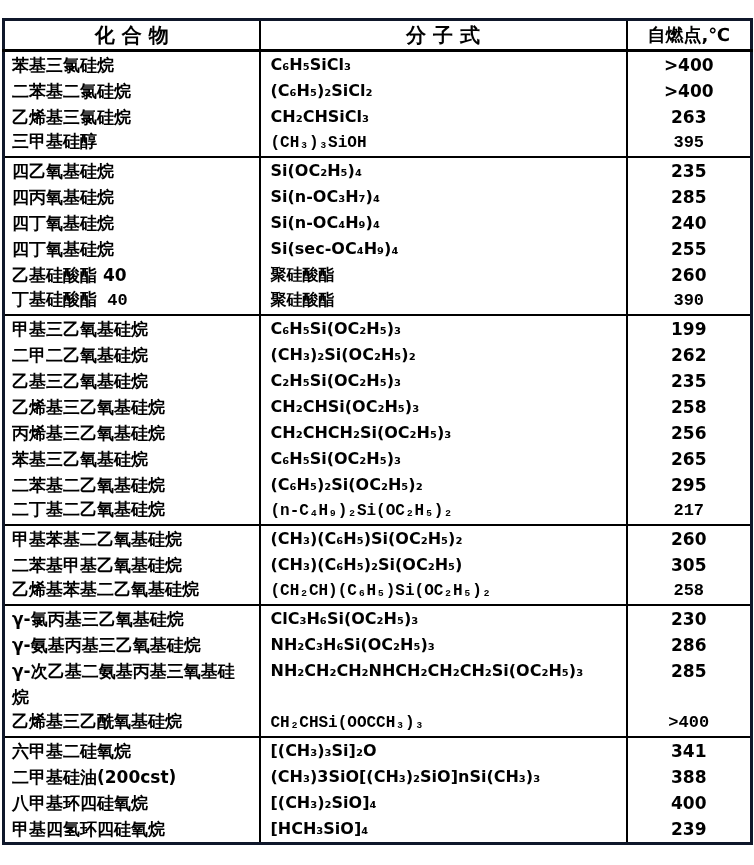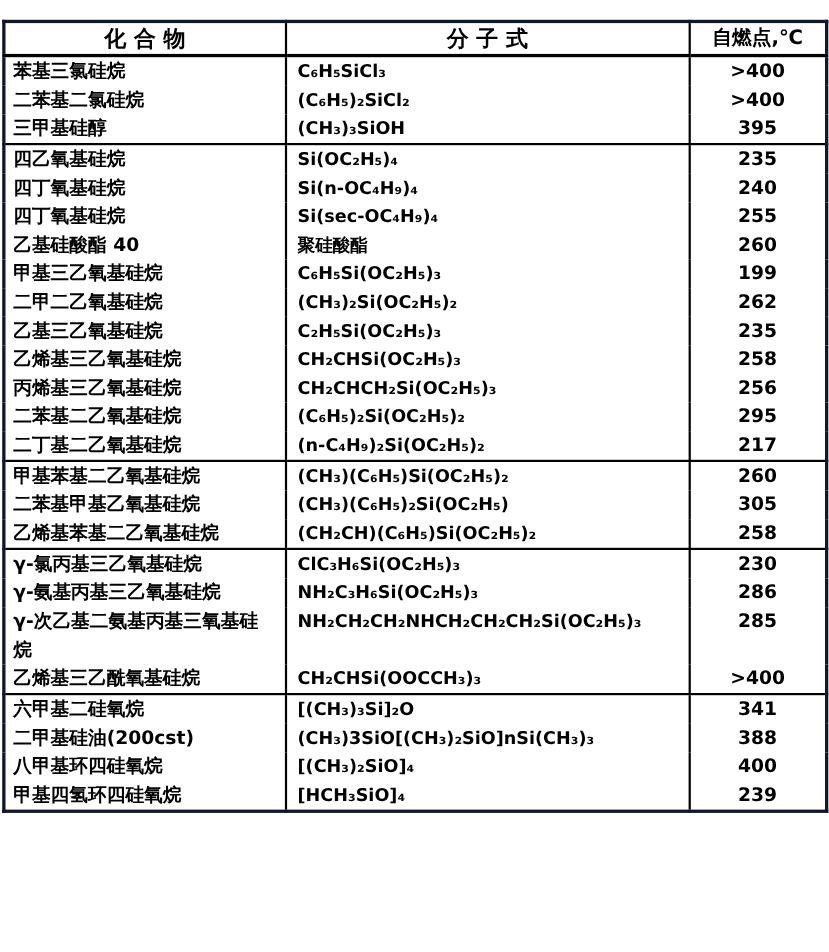--- a/index.html
+++ b/index.html
@@ -66,20 +66,21 @@
     padding-left: 10px;
     white-space: nowrap;
     overflow: hidden;
   }
   td.temp {
     font-size: 17px;
     text-align: center;
   }
   tr.group-end td {
     border-bottom: 2px solid #000000;
+    font-family: Liberation Mono, monospace;
   }
 </style>
 </head>
 <body>
 
 <div class="page">
   <table class="compound-table">
     <colgroup>
       <col class="c-name">
       <col class="c-formula">
@@ -96,45 +97,60 @@
         <tr>
           <td class="name">苯基三氯硅烷</td>
           <td class="formula">C₆H₅SiCl₃</td>
           <td class="temp">&gt;400</td>
         </tr>
         <tr>
           <td class="name">二苯基二氯硅烷</td>
           <td class="formula">(C₆H₅)₂SiCl₂</td>
           <td class="temp">&gt;400</td>
         </tr>
+        <tr>
+          <td class="name">乙烯基三氯硅烷</td>
+          <td class="formula">CH₂CHSiCl₃</td>
+          <td class="temp">263</td>
+        </tr>
         <tr class="group-end">
           <td class="name">三甲基硅醇</td>
           <td class="formula">(CH₃)₃SiOH</td>
           <td class="temp">395</td>
         </tr>
         <tr>
           <td class="name">四乙氧基硅烷</td>
           <td class="formula">Si(OC₂H₅)₄</td>
           <td class="temp">235</td>
         </tr>
         <tr>
+          <td class="name">四丙氧基硅烷</td>
+          <td class="formula">Si(n-OC₃H₇)₄</td>
+          <td class="temp">285</td>
+        </tr>
+        <tr>
           <td class="name">四丁氧基硅烷</td>
           <td class="formula">Si(n-OC₄H₉)₄</td>
           <td class="temp">240</td>
         </tr>
         <tr>
           <td class="name">四丁氧基硅烷</td>
           <td class="formula">Si(sec-OC₄H₉)₄</td>
           <td class="temp">255</td>
         </tr>
         <tr>
           <td class="name">乙基硅酸酯 40</td>
           <td class="formula">聚硅酸酯</td>
           <td class="temp">260</td>
         </tr>
+        <tr class="group-end">
+          <td class="name">丁基硅酸酯 40</td>
+          <td class="formula">聚硅酸酯</td>
+          <td class="temp">390</td>
+        </tr>
         <tr>
           <td class="name">甲基三乙氧基硅烷</td>
           <td class="formula">C₆H₅Si(OC₂H₅)₃</td>
           <td class="temp">199</td>
         </tr>
         <tr>
           <td class="name">二甲二乙氧基硅烷</td>
           <td class="formula">(CH₃)₂Si(OC₂H₅)₂</td>
           <td class="temp">262</td>
         </tr>
@@ -147,20 +163,25 @@
           <td class="name">乙烯基三乙氧基硅烷</td>
           <td class="formula">CH₂CHSi(OC₂H₅)₃</td>
           <td class="temp">258</td>
         </tr>
         <tr>
           <td class="name">丙烯基三乙氧基硅烷</td>
           <td class="formula">CH₂CHCH₂Si(OC₂H₅)₃</td>
           <td class="temp">256</td>
         </tr>
         <tr>
+          <td class="name">苯基三乙氧基硅烷</td>
+          <td class="formula">C₆H₅Si(OC₂H₅)₃</td>
+          <td class="temp">265</td>
+        </tr>
+        <tr>
           <td class="name">二苯基二乙氧基硅烷</td>
           <td class="formula">(C₆H₅)₂Si(OC₂H₅)₂</td>
           <td class="temp">295</td>
         </tr>
         <tr class="group-end">
           <td class="name">二丁基二乙氧基硅烷</td>
           <td class="formula">(n-C₄H₉)₂Si(OC₂H₅)₂</td>
           <td class="temp">217</td>
         </tr>
         <tr>

